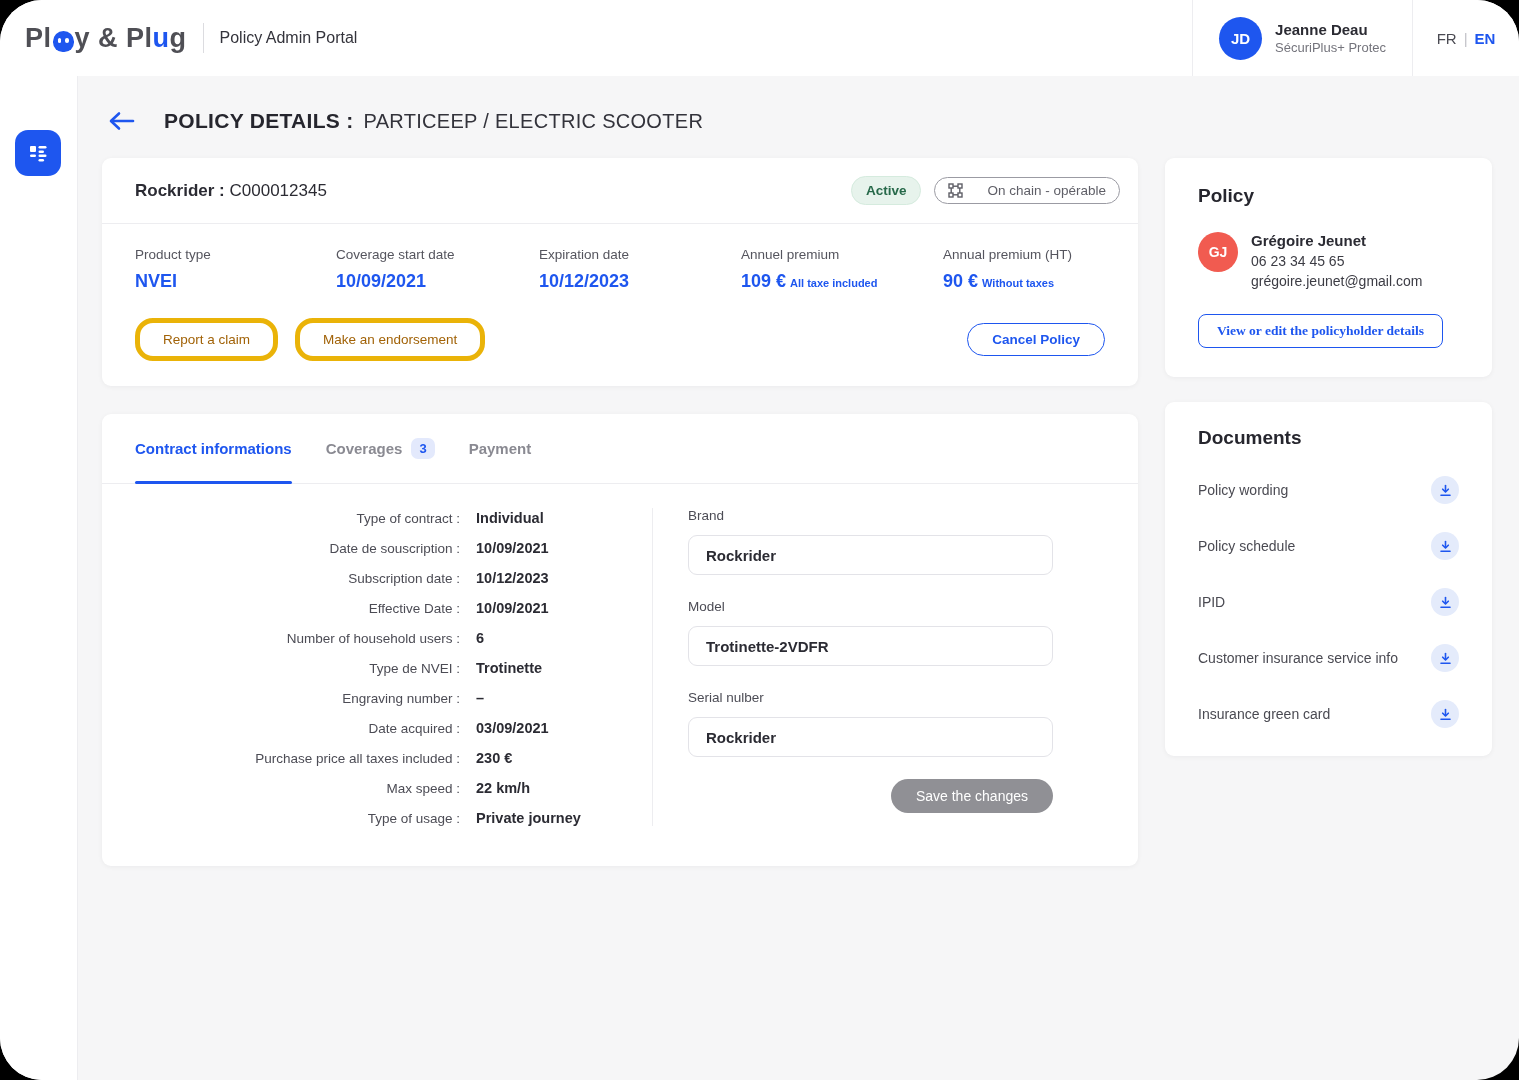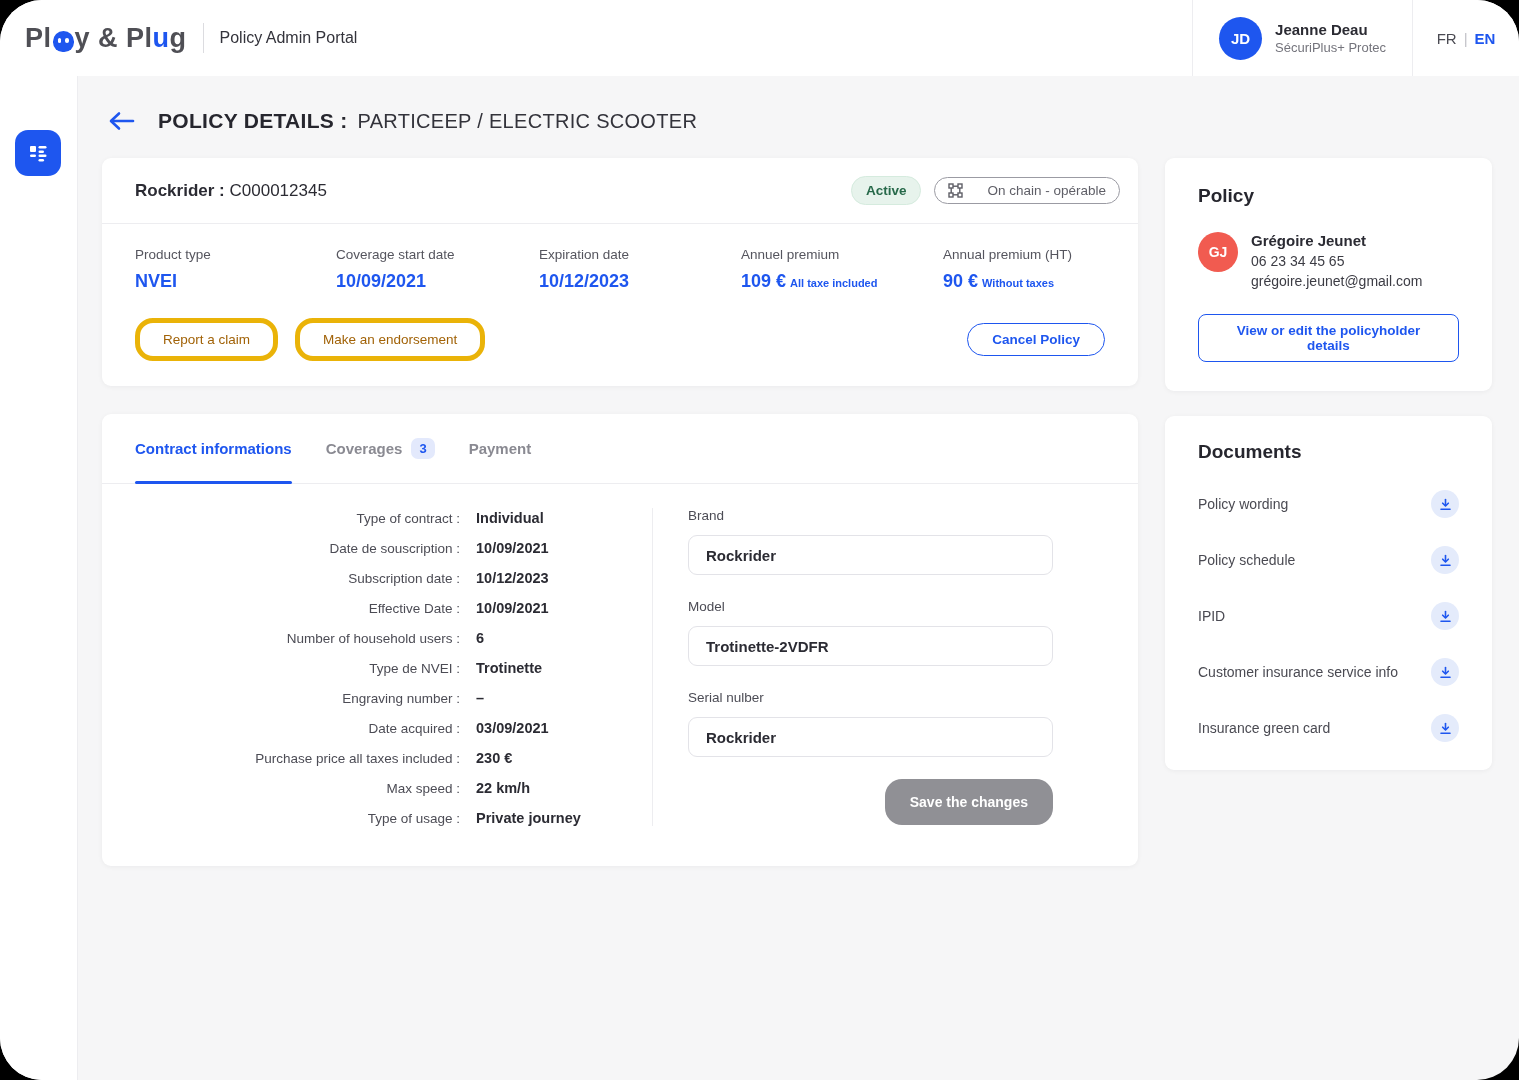--- a/index.html
+++ b/index.html
@@ -37,21 +37,21 @@
   .lang-fr{color:#4a4a52;cursor:pointer;}
   .lang-sep{color:#c2c2c8;}
   .lang-en{color:var(--accent);font-weight:bold;cursor:pointer;}
 
   
   .sidebar{position:absolute;top:76px;left:0;bottom:0;width:78px;background:#fff;border-right:1px solid var(--line);z-index:4;}
   .menu-btn{width:46px;height:46px;border-radius:13px;background:var(--accent);border:none;margin:54px 0 0 15px;display:flex;align-items:center;justify-content:center;cursor:pointer;}
 
   
   .content{position:absolute;top:76px;left:78px;right:0;bottom:0;overflow:hidden;}
-  .title-row{display:flex;align-items:center;gap:23px;margin:33px 0 0 30px;}
+  .title-row{display:flex;align-items:center;gap:29px;margin:33px 0 0 30px;}
   .back-btn{background:none;border:none;cursor:pointer;display:flex;align-items:center;}
   .page-title{font-size:21px;color:#26262e;display:flex;align-items:baseline;gap:10px;letter-spacing:.3px;}
   .page-title .t-bold{font-weight:800;}
   .page-title .t-rest{font-weight:500;font-size:20px;color:#33333b;}
 
   .layout{display:flex;gap:27px;margin-top:25px;padding:0 27px 0 24px;align-items:flex-start;}
   .main-col{width:1036px;flex:none;}
   .side-col{width:327px;flex:none;}
   .card{background:#fff;border-radius:9px;box-shadow:0 1px 5px rgba(20,20,43,.05);}
 
@@ -88,30 +88,30 @@
   .tab-content{display:flex;padding:24px 33px 40px;}
   .contract-col{width:518px;flex:none;border-right:1px solid var(--line);padding-top:2px;}
   .c-row{display:flex;align-items:baseline;margin-bottom:14px;}
   .c-row:last-child{margin-bottom:0;}
   .c-label{width:341px;flex:none;text-align:right;padding-right:16px;font-size:13.5px;color:#4c4c55;}
   .c-value{font-size:14.5px;font-weight:bold;color:var(--ink);}
   .form-col{margin-left:35px;width:365px;flex:none;}
   .f-label{font-size:13.5px;color:#4c4c55;margin-bottom:12px;}
   .f-input{width:100%;height:40px;border:1px solid #e3e3e8;border-radius:9px;padding:0 17px;font-size:15px;font-weight:bold;color:var(--ink);background:#fff;outline:none;margin-bottom:24px;}
   .save-row{display:flex;justify-content:flex-end;margin-top:-2px;}
-  .btn-save{background:#909095;color:#fff;border:none;border-radius:17px;padding:15px 25px;font-size:14px;cursor:pointer;font-weight:bold;}
+  .btn-save{background:#909095;color:#fff;border:none;border-radius:17px;padding:9px 25px;font-size:14px;cursor:pointer;}
 
   
   .policy-card{padding:27px 33px 29px;}
   .panel-title{font-size:19px;font-weight:bold;color:#26262e;}
   .holder{display:flex;gap:13px;margin-top:25px;}
   .avatar.gj{width:40px;height:40px;background:var(--avatar_red);font-size:14px;flex:none;}
   .h-name{font-size:15px;font-weight:bold;color:var(--ink);}
   .h-line{font-size:14px;color:#3c3c44;margin-top:4px;}
-  .policy-btn{display:block;margin-top:25px;background:#fff;border:1.5px solid var(--accent);color:var(--accent);font-size:13.5px;font-weight:bold;border-radius:8px;padding:8px 18px;cursor:pointer;}
+  .policy-btn{display:block;margin-top:25px;background:#fff;border:1.5px solid var(--accent);color:var(--accent);font-size:13.5px;font-weight:bold;border-radius:8px;padding:8px 18px;cursor:pointer;font-family:Liberation Serif, serif;}
   .docs-card{margin-top:25px;padding:25px 33px 28px;}
   .docs-card .panel-title{font-size:19px;}
   .doc-item{display:flex;align-items:center;justify-content:space-between;margin-top:28px;}
   .doc-item:first-of-type{margin-top:27px;}
   .doc-label{font-size:14px;color:#4a4a52;}
   .dl-btn{width:28px;height:28px;border-radius:50%;background:#e4ebfb;border:none;display:flex;align-items:center;justify-content:center;cursor:pointer;flex:none;}
 </style>
 </head>
 <body>
 

